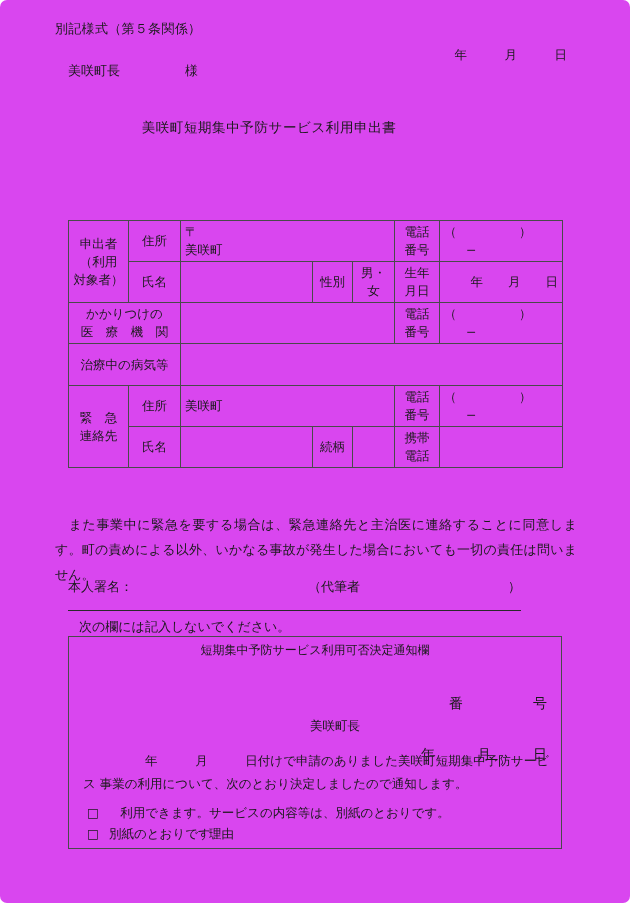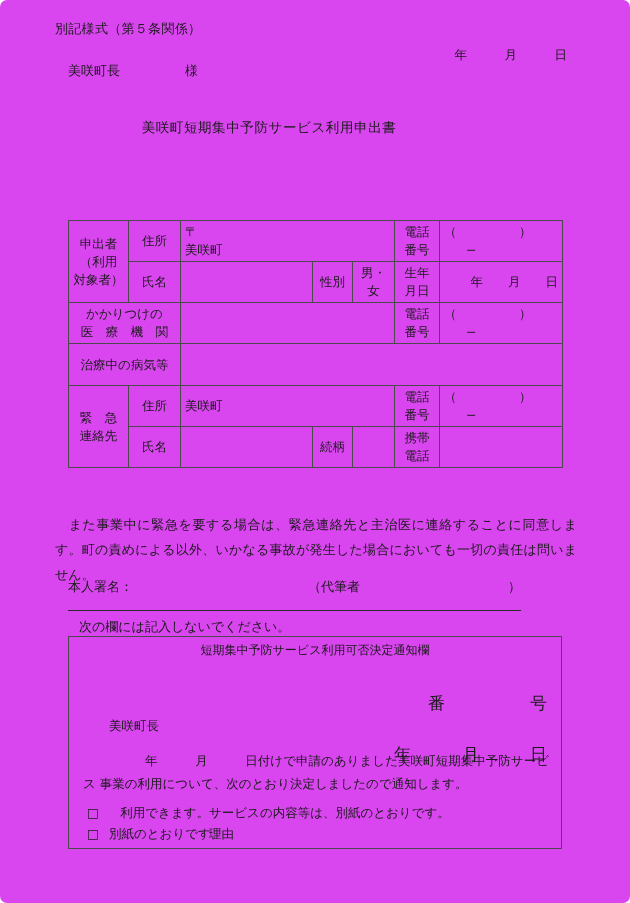--- a/index.html
+++ b/index.html
@@ -129,36 +129,36 @@
   .notif-title {
     position: absolute;
     left: 0; top: 5px;
     width: 100%;
     text-align: center;
     font-size: 12px;
   }
   .notif-numline {
     position: absolute;
     right: 14px; top: 24px;
-    font-size: 17px;
+    font-size: 14px;
     text-align: right;
     line-height: 17px;
     white-space: pre;
   }
   .notif-to {
     position: absolute;
     left: 18px; top: 59px;
     font-size: 12.5px;
     white-space: pre;
   }
   .notif-from {
     position: absolute;
     left: 0; top: 81px;
     width: 100%;
-    text-align: left;
+    text-align: center;
     padding-left: 40px;
     box-sizing: border-box;
     font-size: 12.5px;
   }
   .notif-body {
     position: absolute;
     left: 14px; top: 112px;
     width: 466px;
     font-size: 12.5px;
     line-height: 23px;

